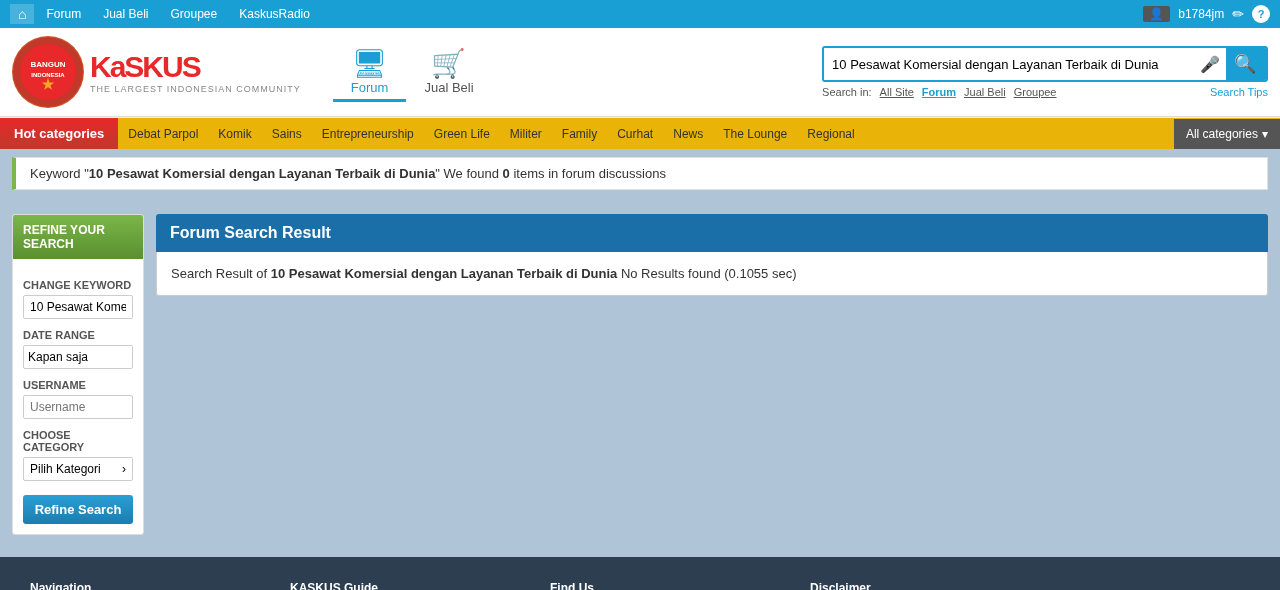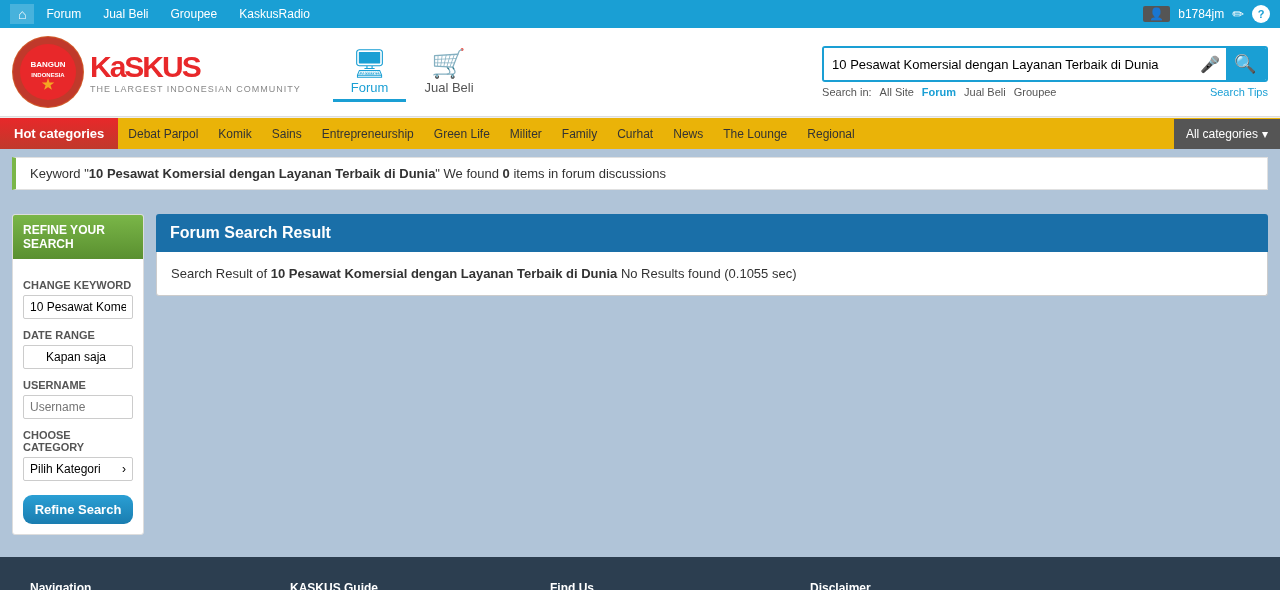--- a/index.html
+++ b/index.html
@@ -72,21 +72,21 @@
     .search-input {
       border: none; outline: none; padding: 0 8px;
       font-size: 13px; width: 370px; height: 100%;
     }
     .search-mic { padding: 0 6px; color: #888; font-size: 16px; cursor: pointer; }
     .search-btn {
       background: #1a9fd4; border: none; color: #fff;
       width: 40px; height: 100%; cursor: pointer; font-size: 18px;
     }
     .search-options { display: flex; align-items: center; gap: 8px; font-size: 11px; color: #555; }
-    .search-option { cursor: pointer; }
+    .search-option { cursor: pointer; text-decoration: underline; }
     .search-option.active { color: #1a9fd4; font-weight: bold; }
     .search-tips { color: #1a9fd4; cursor: pointer; margin-left: auto; }
 
     
     .cat-bar {
       background: #eab308;
       display: flex; align-items: center;
       border-top: 1px solid #eee;
       padding: 0;
     }
@@ -134,34 +134,34 @@
       font-size: 11px; font-weight: bold; color: #555;
       margin-top: 10px; margin-bottom: 4px; text-transform: uppercase;
     }
     .sidebar-input {
       width: 100%; border: 1px solid #ccc; border-radius: 2px;
       padding: 4px 6px; font-size: 12px; outline: none;
     }
     .sidebar-select-wrap { position: relative; }
     .sidebar-select-wrap select {
       width: 100%; border: 1px solid #ccc; border-radius: 2px;
-      padding: 4px 22px; font-size: 12px; outline: none; background: #fff;
+      padding: 4px 4px; font-size: 12px; outline: none; background: #fff;
       appearance: none;
     }
     .sidebar-cat-btn {
       width: 100%; border: 1px solid #ccc; border-radius: 2px;
       padding: 4px 6px; font-size: 12px; background: #fff;
       display: flex; align-items: center; justify-content: space-between;
       cursor: pointer;
     }
     .refine-btn {
       margin-top: 14px;
       width: 100%;
       background: linear-gradient(to bottom, #2a9fd4, #1a7db0);
-      color: #fff; border: none; border-radius: 9px;
+      color: #fff; border: none; border-radius: 3px;
       padding: 7px 0; font-size: 13px; font-weight: bold;
       cursor: pointer;
     }
 
     
     .results-area { flex: 1; }
     .results-header {
       background: #1a6fa8; color: #fff;
       padding: 10px 14px; font-size: 16px; font-weight: bold;
       border-radius: 3px 3px 0 0;

